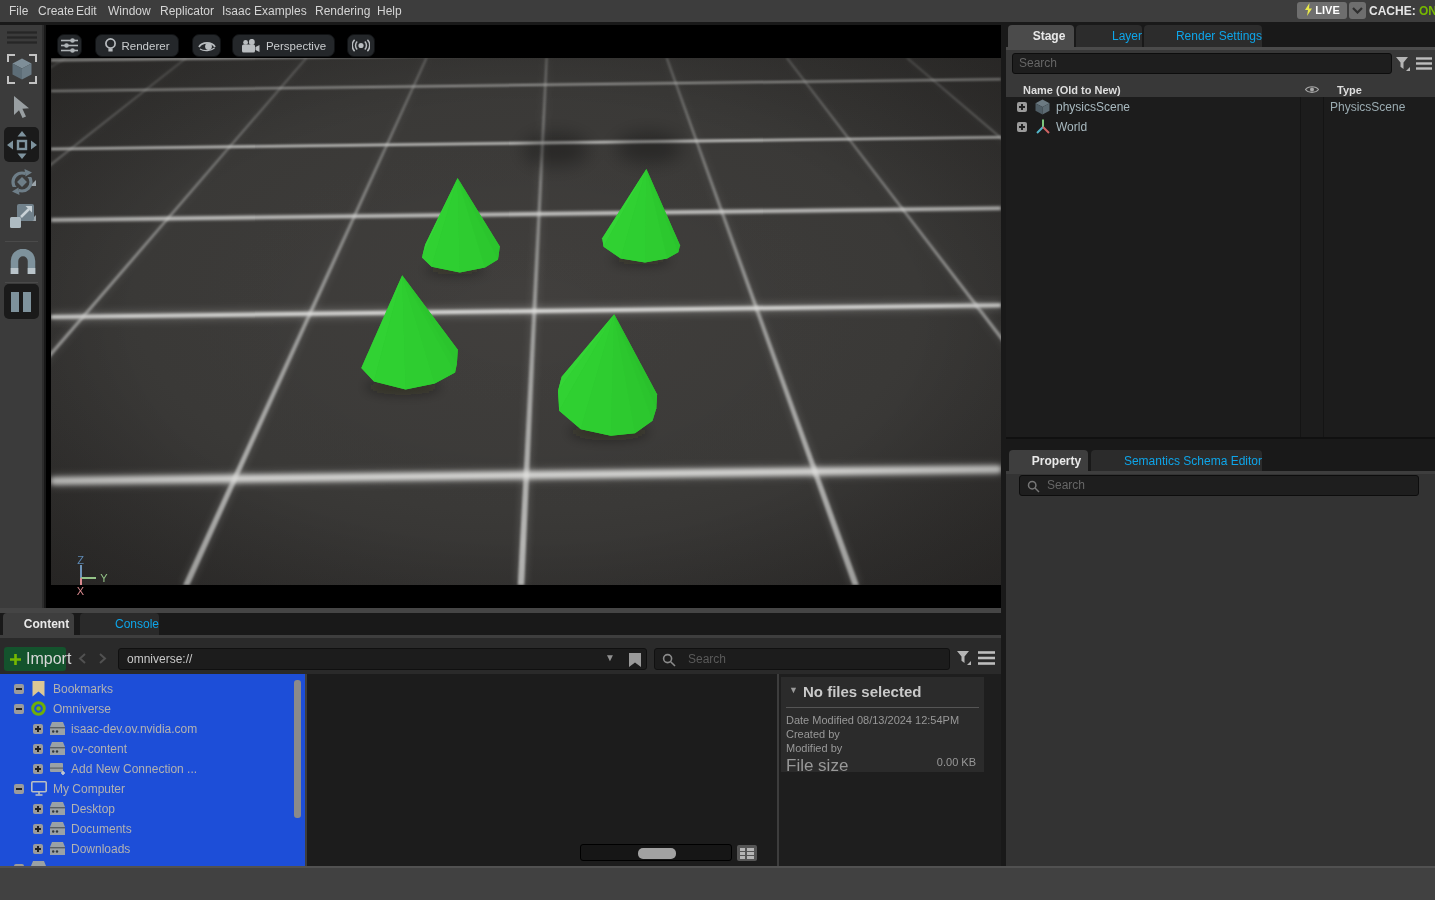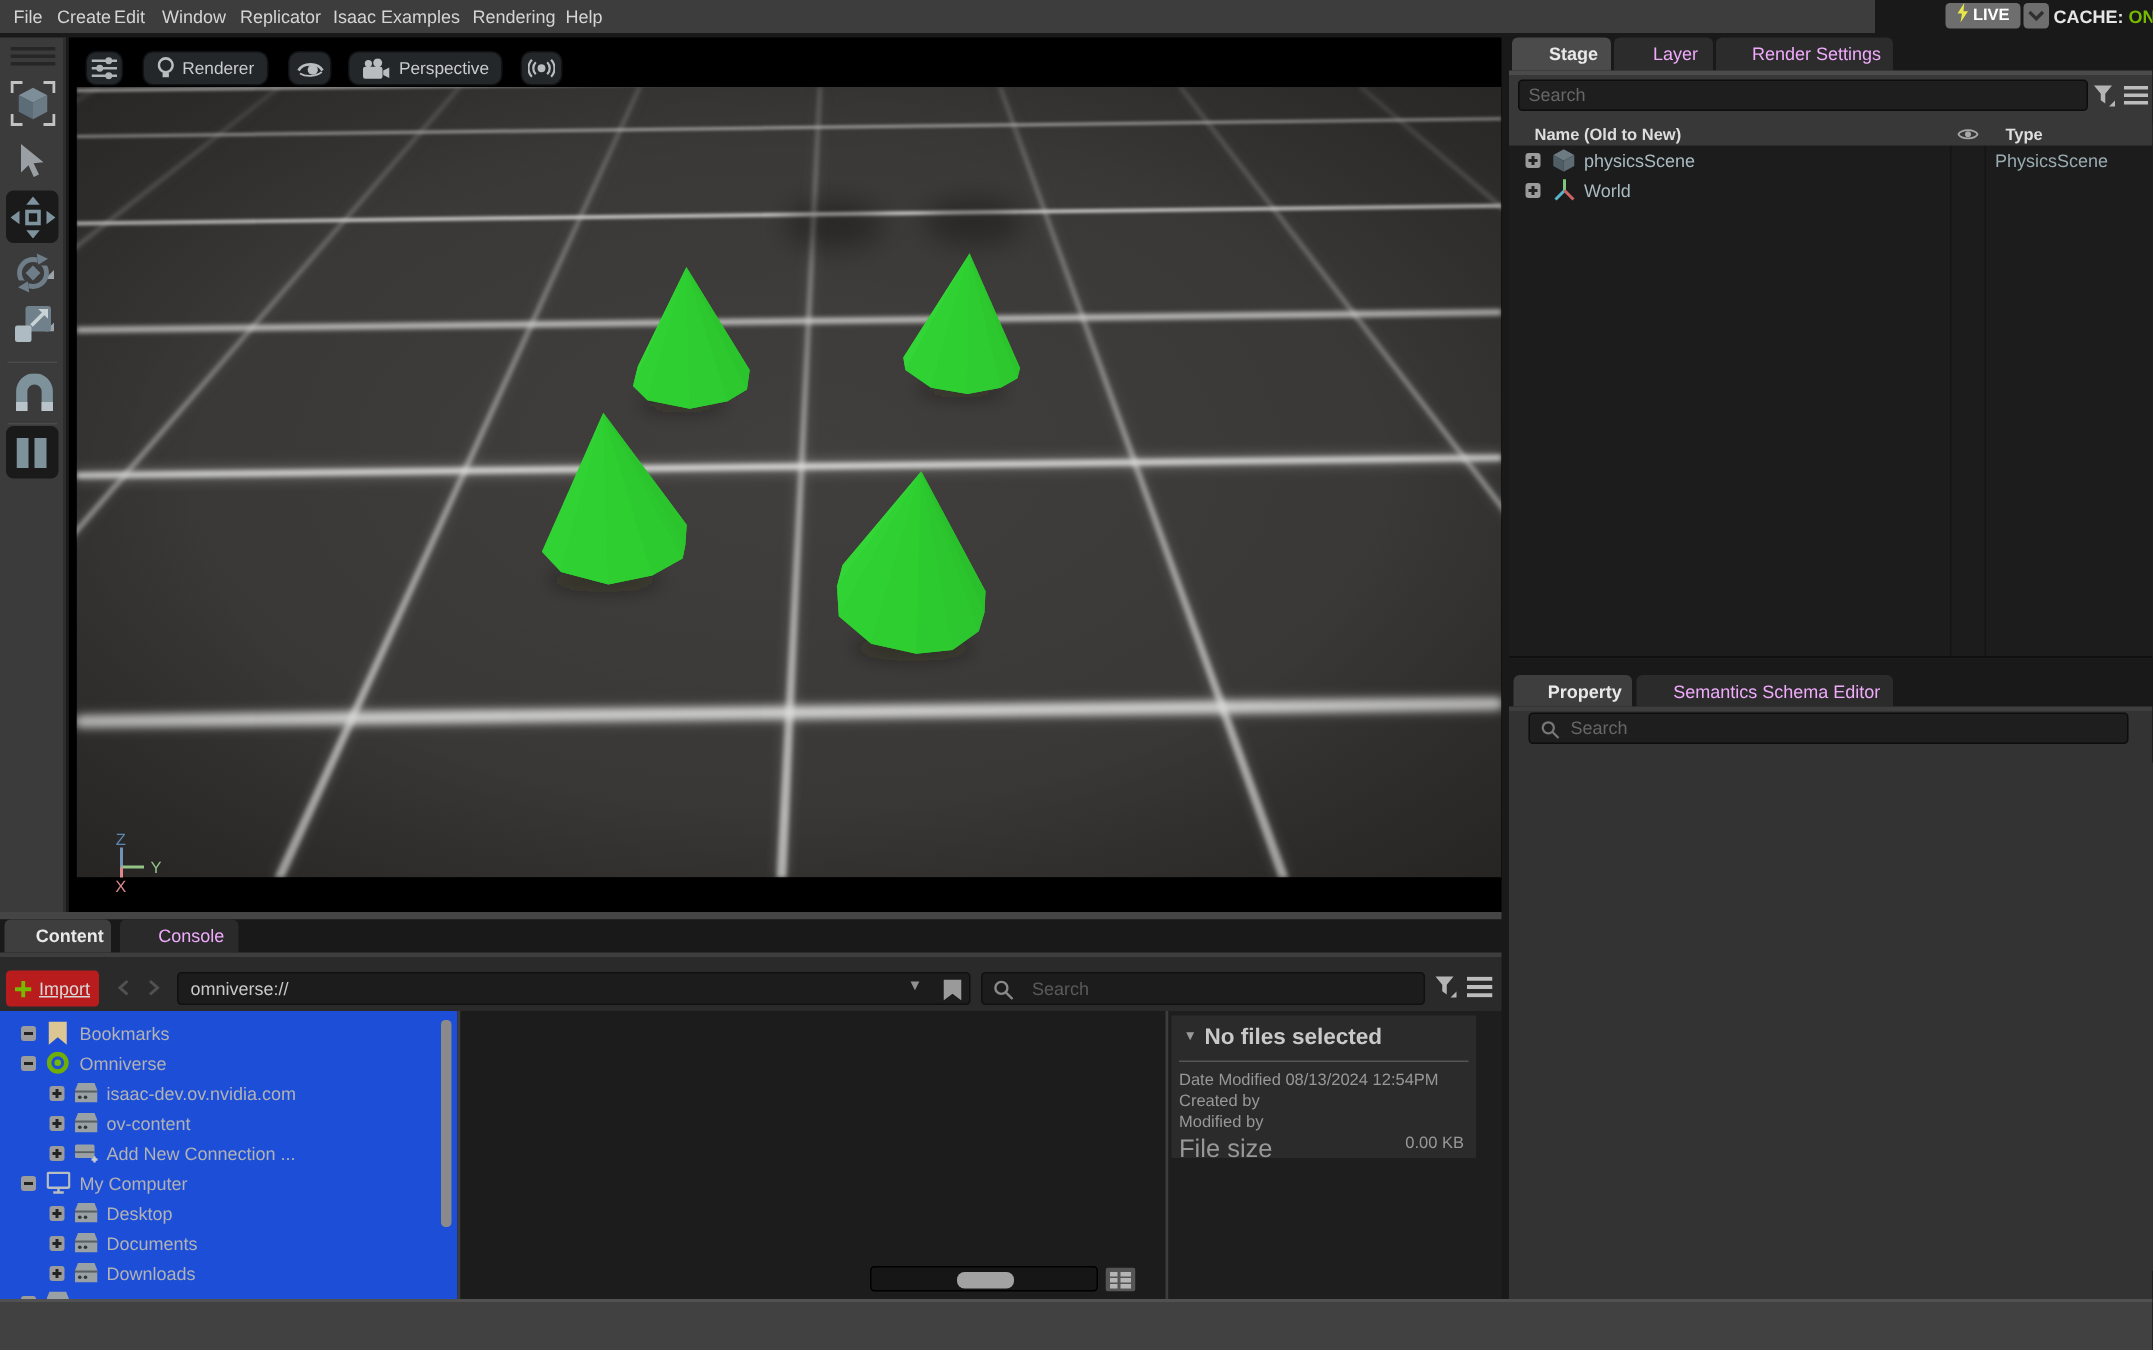--- a/index.html
+++ b/index.html
@@ -3,21 +3,21 @@
 <meta charset="utf-8">
 <title>Isaac Sim</title>
 <style>
 * { margin:0; padding:0; box-sizing:border-box; }
 html,body { width:1435px; height:900px; overflow:hidden; background:#191919;
   font-family:"Liberation Sans", sans-serif; }
 #app { position:relative; width:1435px; height:900px; background:#191919; }
 .abs { position:absolute; }
 
 
-#menubar { position:absolute; left:0; top:0; width:1250px; height:22px; background:#3d3d3d; }
+#menubar { position:absolute; left:0; top:0; width:1435px; height:22px; background:#3d3d3d; }
 #menubar .mi { position:absolute; top:4px; font-size:12px; color:#d4d4d4; white-space:nowrap; }
 #livebtn { position:absolute; left:1297px; top:2px; width:50px; height:17px; background:#6e6e6e;
   border-radius:3px; color:#fff; font-size:11px; font-weight:bold; text-align:center; line-height:17px; }
 #livedd { position:absolute; left:1349px; top:2px; width:17px; height:17px; background:#6e6e6e; border-radius:3px; }
 #cache { position:absolute; left:1369px; top:4px; font-size:12px; color:#e6e6e6; font-weight:bold; white-space:nowrap;}
 #cache b { color:#76b900; }
 
 
 #ltoolbar { position:absolute; left:0; top:25px; width:44px; height:583px; background:#3b3b3b; border-right:2px solid #2d2d2d; }
 .tbtn { position:absolute; left:4px; width:35px; height:35px; }
@@ -29,21 +29,21 @@
 #vpsvgwrap { position:absolute; left:5px; top:33px; width:950px; height:527px; overflow:hidden; }
 .vbtn { position:absolute; background:#24272a; border:1px solid #101214; border-radius:7px;
   color:#c9ccce; font-size:11.5px; display:flex; align-items:center; justify-content:center; gap:6px; }
 #axis { position:absolute; left:15px; top:525px; }
 
 
 #rpanel { position:absolute; left:1006px; top:25px; width:429px; height:841px; background:#191919; }
 .tab { position:absolute; height:22px; border-radius:4px 4px 0 0; font-size:12px; text-align:center; }
 .tab .tt { margin-top:4px;padding-left:16px; }
 .tab.act { background:#4b4b4b; color:#e9e9e9; font-weight:bold; }
-.tab.ina { background:#2c2c2c; color:#f0abfc; }
+.tab.ina { background:#2c2c2c; color:#0ea5e9;text-align:right; }
 
 #stagebody { position:absolute; left:0px; top:25px; width:429px; height:389px; background:#383838; }
 .searchbox { position:absolute; background:#1e1e1e; border:1px solid #0d0d0d; border-radius:3px;
   color:#666666; font-size:12px; }
 #stagetree { position:absolute; left:0px; top:32px; width:429px; height:355px; background:#1c1c1c; }
 #stagehdr { position:absolute; left:0; top:0; width:429px; height:15px; background:#383838;
   font-size:11px; font-weight:bold; color:#dedede; }
 .srow { position:absolute; left:0; width:429px; height:20px; font-size:12px; color:#a9bac0; }
 .pmbox { position:absolute; width:10px; height:10px; background:#9b9b9b; border-radius:2px; }
 .pmbox:before, .pmbox.minus:before { content:""; position:absolute; left:2px; top:4px; width:6px; height:2px; background:#222; }
@@ -420,21 +420,21 @@
 
   <div id="cpanel">
     <div class="tab act" style="left:3px; top:0; width:71px; background:#3e3e3e;">
         <div class="tt">Content</div>
       </div>
     <div class="tab ina" style="left:80px; top:0; width:79px; background:#2a2a2a;">
         <div class="tt">Console</div>
       </div>
     <div class="abs" style="left:0; top:22px; width:1001px; height:3px; background:#3e3e3e;"></div>
     <div id="ctoolbar">
-      <div class="abs" style="left:4px; top:9px; width:62px; height:24px; background:#b91c1c; border-radius:3px; color:#d8d8d8; font-size:12px; line-height:24px;text-decoration:underline;"><svg width="11" height="11" viewBox="0 0 11 11" style="position:absolute; left:6px; top:7px;">
+      <div class="abs" style="left:4px; top:9px; width:62px; height:24px; background:#14532d; border-radius:3px; color:#d8d8d8; font-size:16px; line-height:24px;"><svg width="11" height="11" viewBox="0 0 11 11" style="position:absolute; left:6px; top:7px;">
             <path d="M5.5,0 V11 M0,5.5 H11" stroke="#76b900" stroke-width="2.6"></path>
           </svg><span style="margin-left:22px;">Import</span></div>
       <svg class="abs" style="left:78px; top:15px;" width="8" height="11" viewBox="0 0 8 11">
           <polyline points="7,1 2,5.5 7,10" fill="none" stroke="#515151" stroke-width="2"></polyline>
         </svg>
       <svg class="abs" style="left:99px; top:15px;" width="8" height="11" viewBox="0 0 8 11">
           <polyline points="1,1 6,5.5 1,10" fill="none" stroke="#515151" stroke-width="2"></polyline>
         </svg>
       <div class="abs" style="left:118px; top:10px; width:529px; height:22px; background:#1c1c1c; border:1px solid #101010; border-radius:3px;">
         <span style="position:absolute; left:8px; top:3px; color:#c8c8c8; font-size:12px;">omniverse://</span>

